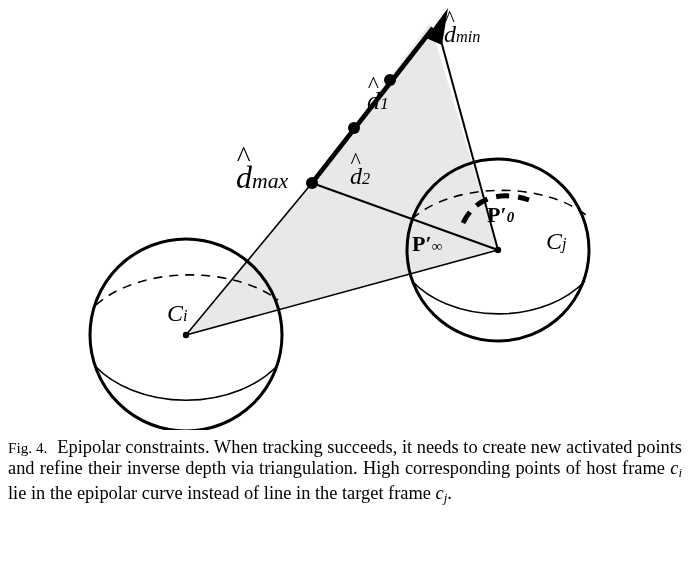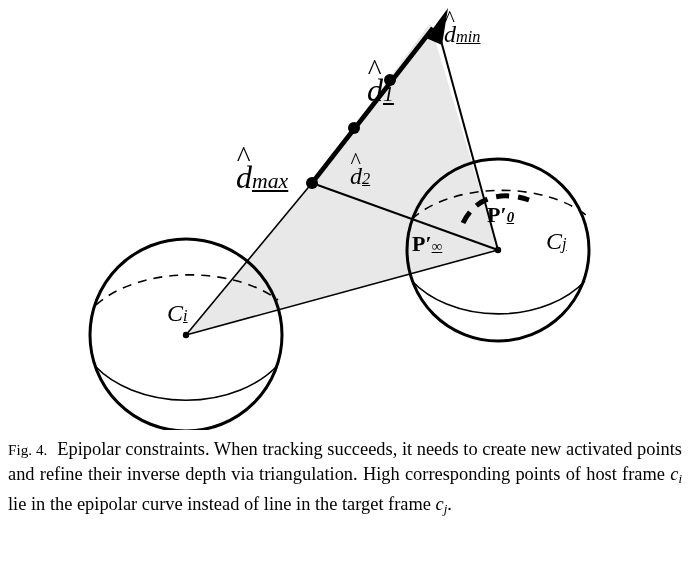--- a/index.html
+++ b/index.html
@@ -34,21 +34,20 @@
     position: absolute;
     font-family: "Liberation Serif", serif;
     font-style: italic;
     color: #000000;
     white-space: nowrap;
     line-height: 1;
   }
   .lbl .sub {
     font-size: 0.68em;
     font-style: italic;
-    text-decoration: underline;
   }
   .lbl.bold {
     font-weight: bold;
     font-style: normal;
   }
   .lbl.bold .sub {
     font-weight: bold;
     font-style: italic;
   }
   .hat {
@@ -65,21 +64,21 @@
     font-size: 0.92em;
     line-height: 1;
   }
   #caption {
     position: absolute;
     left: 8px;
     top: 437px;
     width: 674px;
     font-family: "Liberation Serif", serif;
     font-size: 18.4px;
-    line-height: 25px;
+    line-height: 20px;
     text-align: justify;
     color: #000000;
   }
   #caption .figno {
     font-size: 15.2px;
   }
   #caption i {
     font-style: italic;
   }
   #caption .sub {
@@ -121,21 +120,21 @@
       <circle cx="354" cy="128" r="6" fill="#000000"></circle>
       <circle cx="390" cy="80" r="6" fill="#000000"></circle>
       <circle cx="186" cy="335" r="3.2" fill="#000000"></circle>
       <circle cx="498" cy="250" r="3.2" fill="#000000"></circle>
     </svg>
 
     <div class="lbl" style="left:444px; top:22px; font-size:24px;">
       <span class="hat">d</span><span class="sub">min</span>
     </div>
 
-    <div class="lbl" style="left:367px; top:74px; font-size:32px;">
+    <div class="lbl" style="left:367px; top:88px; font-size:26px;">
       <span class="hat">d</span><span class="sub">1</span>
     </div>
 
     <div class="lbl" style="left:350px; top:133px; font-size:24px;margin-top:31px;">
       <span class="hat">d</span><span class="sub">2</span>
     </div>
 
     <div class="lbl" style="left:236px; top:161px; font-size:32px;">
       <span class="hat">d</span><span class="sub">max</span>
     </div>

